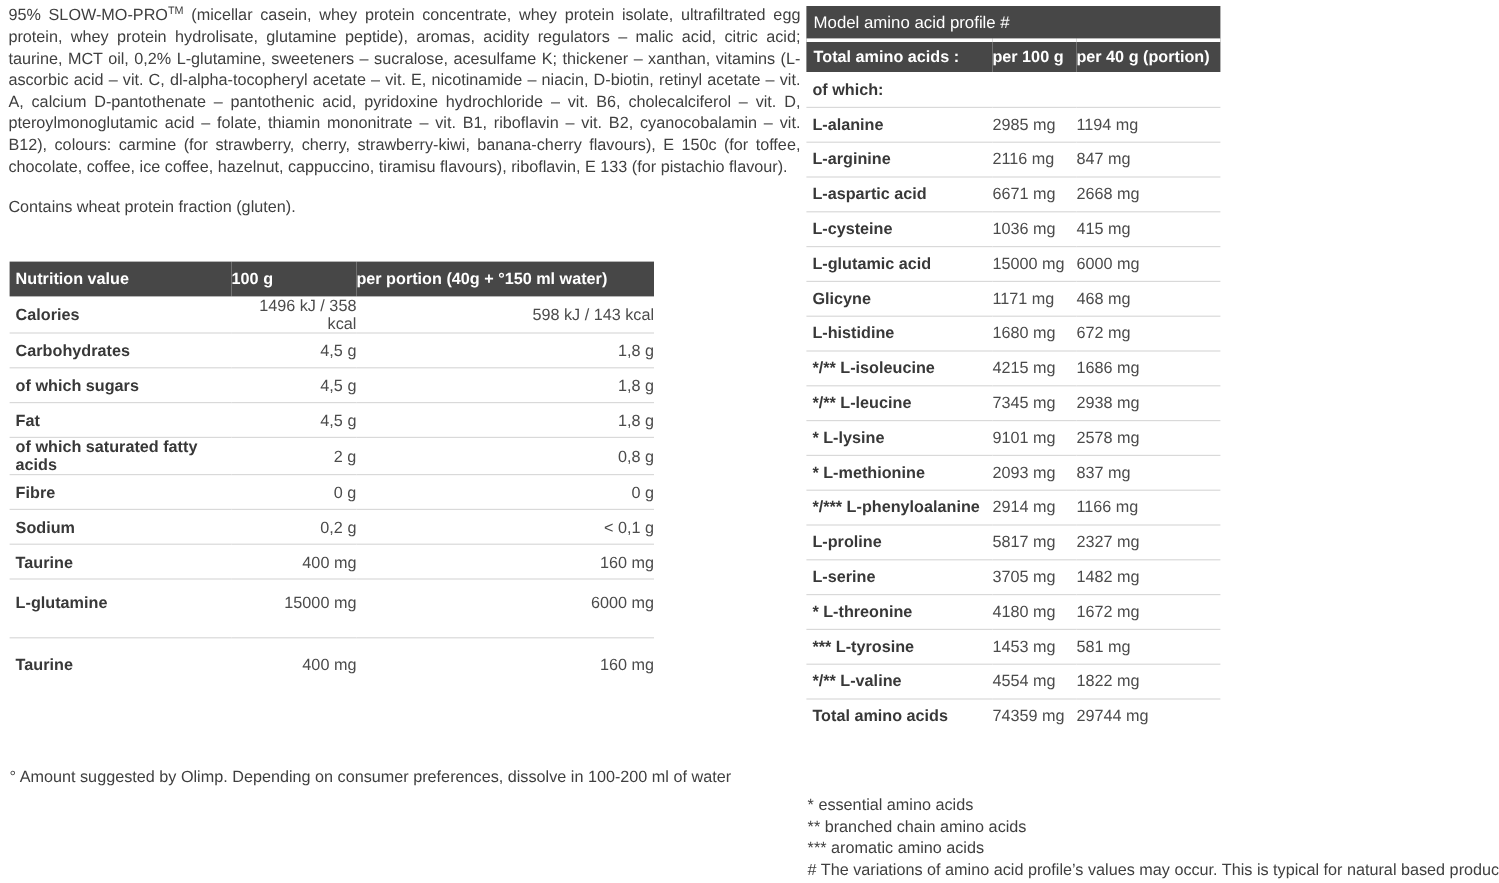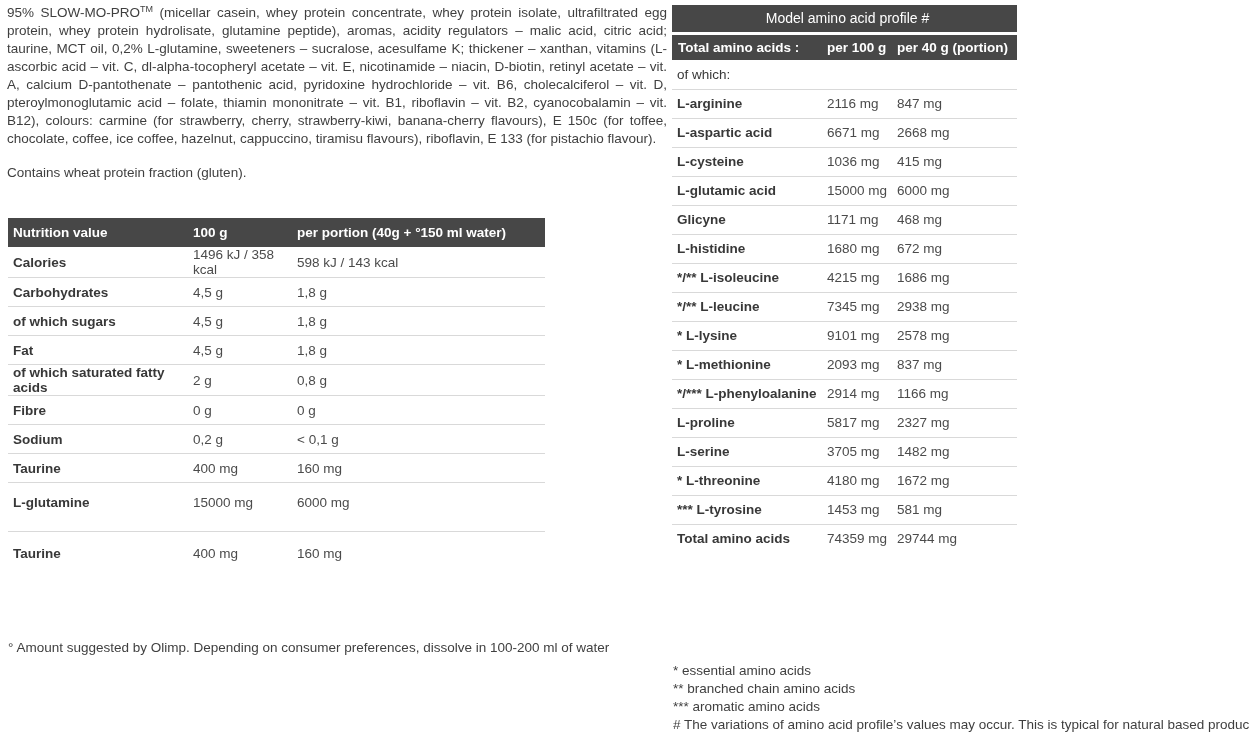--- a/index.html
+++ b/index.html
@@ -30,41 +30,41 @@
   table{border-collapse:collapse;table-layout:fixed;}
   
   .nutrition{position:absolute;left:8px;top:218px;width:537px;}
   .nutrition th{
     background:var(--header-bg);color:var(--header-text);
     font-weight:700;text-align:left;height:29px;padding:0;
   }
   .nutrition th.c1,.nutrition td.c1{padding-left:5px;}
   .nutrition td{height:29px;padding:0;border-bottom:1px solid var(--border);vertical-align:middle;margin-left:44px;}
   .nutrition td.lbl{font-weight:700;color:var(--label);}
-  .nutrition td.val{color:var(--value);}
+  .nutrition td.val{color:var(--value);text-align:right;}
   .nutrition tr.tall td{height:49px;padding-bottom:10px;}
   .nutrition tr.last td{height:44px;border-bottom:none;}
   .left-footnote{
     position:absolute;left:8px;top:639px;margin:0;color:var(--text);line-height:18px;
   }
   
   .amino{position:absolute;left:672px;top:5px;width:345px;}
   .amino th.title{
     background:var(--header-bg);color:var(--header-text);font-weight:400;
-    height:28px;text-align:center;padding:0 0 0 6px;border-bottom:3px solid #fff;font-size:14px;
+    height:28px;text-align:left;padding:0 0 0 6px;border-bottom:3px solid #fff;font-size:14px;
   }
   .amino th.h{
     background:var(--header-bg);color:var(--header-text);font-weight:700;
     height:27px;text-align:left;padding:0;
   }
   .amino th.h.c1{padding-left:6px;}
   .amino td{height:29px;padding:0;border-bottom:1px solid var(--border);vertical-align:middle;}
   .amino td.lbl{font-weight:700;color:var(--label);padding-left:5px;}
   .amino td.val{color:var(--value);}
-  .amino tr.subheader td{font-weight:400;color:var(--label);padding-left:5px;}
+  .amino tr.subheader td{font-weight:700;color:var(--label);padding-left:5px;}
   .amino tr.noborder td{border-bottom:none;}
   .amino-notes{
     position:absolute;left:673px;top:662px;line-height:18px;color:var(--text);white-space:nowrap;
   }
 </style>
 </head>
 <body>
 
 <p class="ingredients"><span>95% SLOW-MO-PRO</span><sup>TM</sup><span> (micellar casein, whey protein concentrate, whey protein isolate, ultrafiltrated egg protein, whey protein hydrolisate, glutamine peptide), aromas, acidity regulators – malic acid, citric acid; taurine, MCT oil, 0,2% L-glutamine, sweeteners – sucralose, acesulfame K; thickener – xanthan, vitamins (L-ascorbic acid – vit. C, dl-alpha-tocopheryl acetate – vit. E, nicotinamide – niacin, D-biotin, retinyl acetate – vit. A, calcium D-pantothenate – pantothenic acid, pyridoxine hydrochloride – vit. B6, cholecalciferol – vit. D, pteroylmonoglutamic acid – folate, thiamin mononitrate – vit. B1, riboflavin – vit. B2, cyanocobalamin – vit. B12), colours: carmine (for strawberry, cherry, strawberry-kiwi, banana-cherry flavours), E 150c (for toffee, chocolate, coffee, ice coffee, hazelnut, cappuccino, tiramisu flavours), riboflavin, E 133 (for pistachio flavour).</span></p>
 
@@ -152,20 +152,25 @@
     <tr>
       <th class="h c1">Total amino acids :</th>
       <th class="h">per 100 g</th>
       <th class="h">per 40 g (portion)</th>
     </tr>
   </thead>
   <tbody>
     <tr class="subheader">
       <td colspan="3">of which:</td>
     </tr>
+    <tr>
+        <td class="lbl">L-alanine</td>
+        <td class="val">2985 mg</td>
+        <td class="val">1194 mg</td>
+      </tr>
       <tr>
         <td class="lbl">L-arginine</td>
         <td class="val">2116 mg</td>
         <td class="val">847 mg</td>
       </tr>
       <tr>
         <td class="lbl">L-aspartic acid</td>
         <td class="val">6671 mg</td>
         <td class="val">2668 mg</td>
       </tr>
@@ -226,20 +231,25 @@
       </tr>
       <tr>
         <td class="lbl">* L-threonine</td>
         <td class="val">4180 mg</td>
         <td class="val">1672 mg</td>
       </tr>
       <tr>
         <td class="lbl">*** L-tyrosine</td>
         <td class="val">1453 mg</td>
         <td class="val">581 mg</td>
+      </tr>
+      <tr>
+        <td class="lbl">*/** L-valine</td>
+        <td class="val">4554 mg</td>
+        <td class="val">1822 mg</td>
       </tr>
       <tr class="noborder">
         <td class="lbl">Total amino acids</td>
         <td class="val">74359 mg</td>
         <td class="val">29744 mg</td>
       </tr>
   </tbody>
 </table>
 
 <div class="amino-notes">

